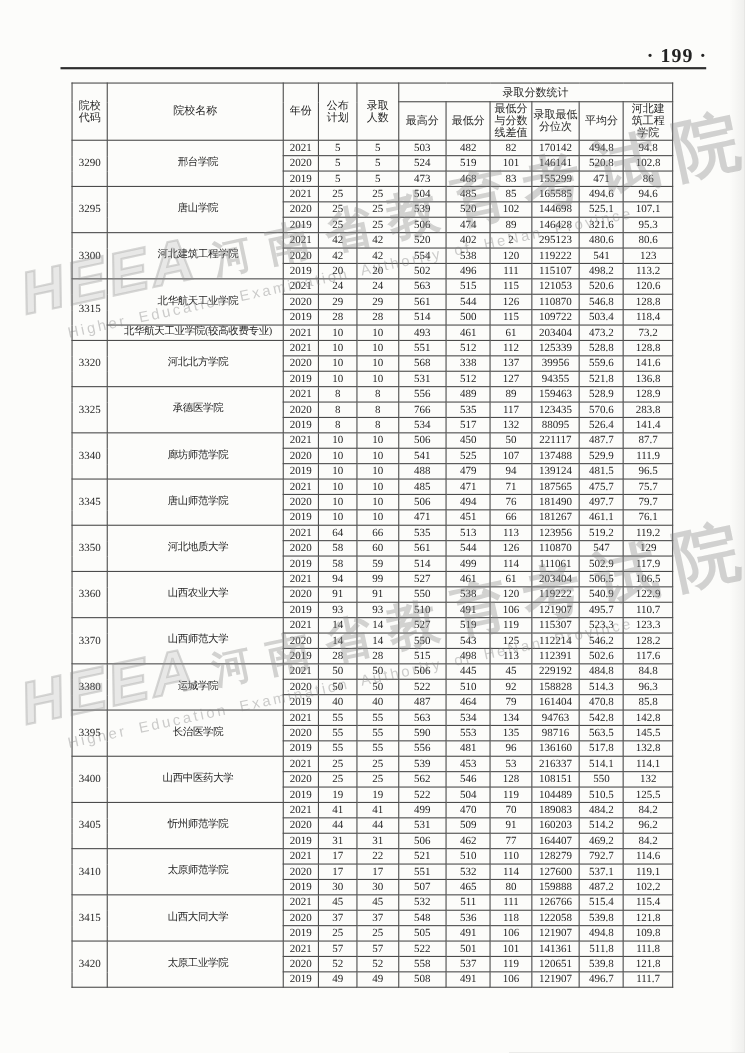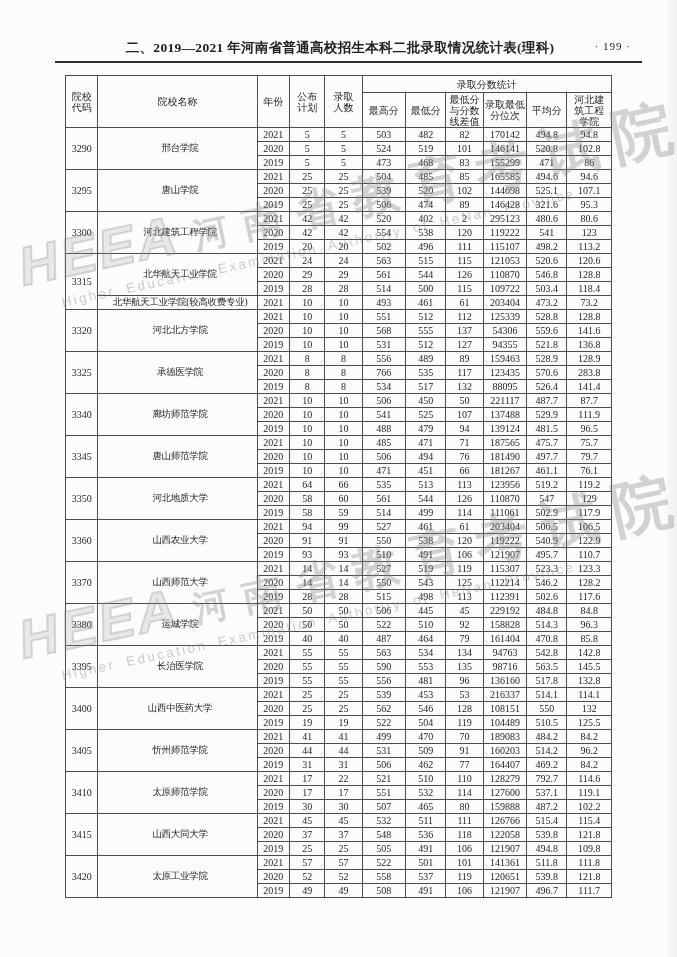--- a/index.html
+++ b/index.html
@@ -12,21 +12,21 @@
   .page::after { 
     content:""; position:absolute; top:0; right:0; width:14px; height:100%;
     background:linear-gradient(to right, rgba(0,0,0,0), rgba(0,0,0,0.05));
     pointer-events:none;
   }
   .doc-title {
     position:absolute; top:39px; left:90px; width:500px; text-align:center;
     font-size:13.5px; font-weight:700; letter-spacing:0.3px; white-space:nowrap;
   }
   .page-number {
-    position:absolute; top:40px; right:46px; font-size:11px; font-weight:400;
+    position:absolute; top:40px; right:34px; font-size:18px; font-weight:700;
     letter-spacing:1px;
   }
   .head-rule {
     position:absolute; top:61px; left:55px; width:587px; height:2px;
     background:#2e2e2e;
   }
   .score-table {
     position:absolute; top:75px; left:65px;
     border-collapse:collapse; table-layout:fixed; width:547px;
     background:transparent; z-index:2;
@@ -67,21 +67,20 @@
     font-family:"Liberation Sans","DejaVu Sans",sans-serif;
     font-size:13.5px; letter-spacing:2.5px; word-spacing:5px;
     color:rgba(130,130,130,0.65); white-space:nowrap;
   }
 </style>
 </head>
 <body>
 
 <div class="page">
 
-  <div class="doc-title">二、2019—2021 年河南省普通高校招生本科二批录取情况统计表(理科)</div>
   <div class="page-number">· 199 ·</div>
   <div class="head-rule"></div>
 
   <table class="score-table">
     <colgroup>
       <col style="width:32px">
         <col style="width:158px">
         <col style="width:32px">
       <col style="width:35px">
         <col style="width:37px">
@@ -274,23 +273,23 @@
           <td>112</td>
           <td>125339</td>
           <td>528.8</td>
           <td>128.8</td>
         </tr>
         <tr>
           <td>2020</td>
           <td>10</td>
           <td>10</td>
           <td>568</td>
-          <td>555</td>
+          <td>338</td>
           <td>137</td>
-          <td>54306</td>
+          <td>39956</td>
           <td>559.6</td>
           <td>141.6</td>
         </tr>
         <tr>
           <td>2019</td>
           <td>10</td>
           <td>10</td>
           <td>531</td>
           <td>512</td>
           <td>127</td>

